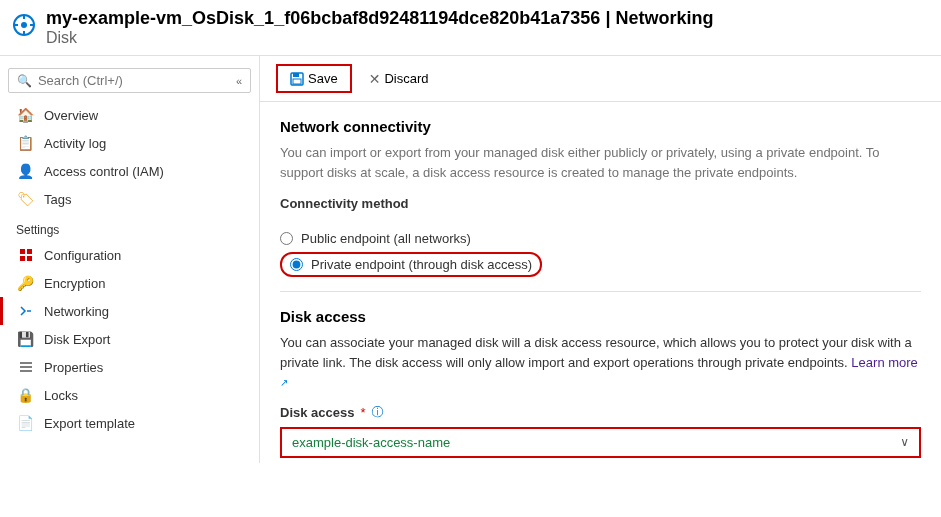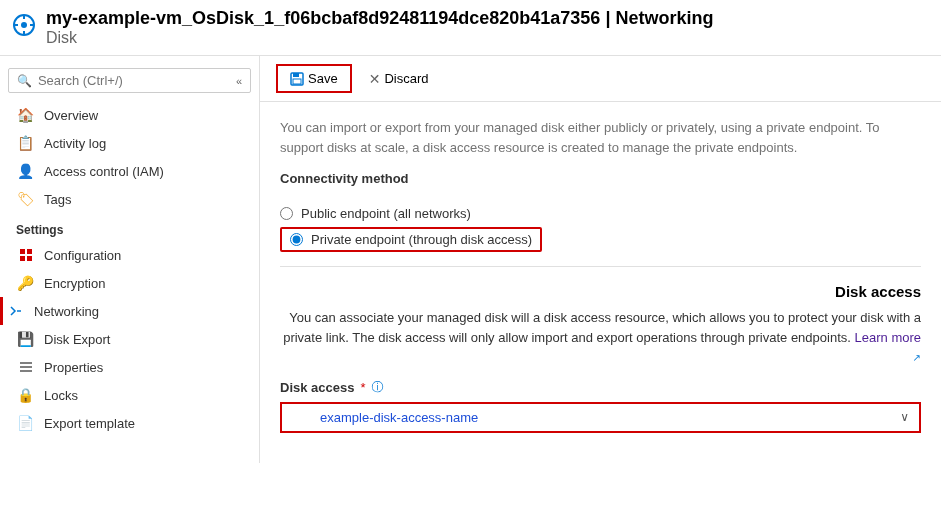--- a/index.html
+++ b/index.html
@@ -16,23 +16,23 @@
     
     .main-layout { display: flex; flex: 1; overflow: hidden; }
 
     
     .sidebar { width: 260px; min-width: 260px; border-right: 1px solid #e0e0e0; overflow-y: auto; padding: 8px 0; background: #fff; }
     .search-box { display: flex; align-items: center; margin: 4px 8px 8px 8px; border: 1px solid #ccc; padding: 4px 8px; border-radius: 2px; background: #fff; }
     .search-box input { border: none; outline: none; font-size: 13px; color: #555; flex: 1; background: transparent; }
     .search-icon { color: #666; font-size: 12px; margin-right: 6px; }
     .chevron-btn { cursor: pointer; color: #666; font-size: 11px; margin-left: 4px; }
 
-    .sidebar-section-label { font-size: 12px; font-weight: 700; color: #333; padding: 10px 16px 4px 16px; }
+    .sidebar-section-label { font-size: 12px; font-weight: 400; color: #333; padding: 10px 16px 4px 16px; }
     .sidebar-item { display: flex; align-items: center; padding: 6px 16px; cursor: pointer; color: #333; font-size: 13px; }
-    .sidebar-item.active { background: #e8f2ff; border-left: 3px solid #0078d4; padding-left: 3px; }
+    .sidebar-item.active { background: #e8f2ff; border-left: 3px solid #0078d4; padding-left: 13px; }
     .sidebar-icon { width: 20px; margin-right: 8px; display: flex; align-items: center; justify-content: center; font-size: 14px; }
 
     
     .content { flex: 1; overflow-y: auto; padding: 0; }
 
     
     .toolbar { display: flex; align-items: center; padding: 8px 16px; border-bottom: 1px solid #e0e0e0; gap: 4px; }
     .btn-save { display: flex; align-items: center; gap: 4px; padding: 5px 12px; border: 2px solid #d00000; background: #fff; cursor: pointer; font-size: 13px; color: #000; }
     .btn-discard { display: flex; align-items: center; gap: 4px; padding: 5px 12px; border: 1px solid transparent; background: #fff; cursor: pointer; font-size: 13px; color: #000; }
 
@@ -43,31 +43,31 @@
 
     .field-label { font-size: 13px; font-weight: 600; color: #333; margin-bottom: 20px; }
 
     
     .radio-group { margin-bottom: 12px; }
     .radio-item { display: flex; align-items: center; margin-bottom: 6px; cursor: pointer; }
     .radio-item input[type="radio"] { margin-right: 8px; accent-color: #0078d4; }
     .radio-item label { font-size: 13px; cursor: pointer; }
 
     
-    .disk-access-section { margin-top: 16px; text-align: right; }
+    .disk-access-section { margin-top: 16px; }
     .disk-access-desc { font-size: 13px; color: #333; line-height: 1.5; margin-bottom: 12px; }
     .link { color: #4c1d95; text-decoration: none; }
     .external-icon { font-size: 10px; color: #0078d4; }
 
     .field-row { display: flex; align-items: center; gap: 6px; margin-bottom: 6px; }
     .required-star { color: #d00000; }
     .info-icon { color: #0078d4; font-size: 12px; cursor: pointer; }
 
     .dropdown-container { border: 2px solid #d00000; display: flex; align-items: center; padding: 6px 10px; background: #fff; cursor: pointer; width: 100%; justify-content: space-between; }
-    .dropdown-value { font-size: 13px; color: #1d4ed8; margin-left: 28px; }
+    .dropdown-value { font-size: 13px; color: #15803d; }
     .dropdown-arrow { font-size: 12px; color: #555; }
 
     hr.section-divider { border: none; border-top: 1px solid #e0e0e0; margin: 14px 0; }
   </style>
 </head>
 <body>
 
 <div class="app-container">
 
   <div class="header">
@@ -176,31 +176,32 @@
         </button>
         <button class="btn-discard">
           <span style="color:#666; font-size:14px">✕</span>
           <span>Discard</span>
         </button>
       </div>
 
       <div class="content-area">
 
         <div>
+          <div class="section-title">Network connectivity</div>
           <div class="section-desc">You can import or export from your managed disk either publicly or privately, using a private endpoint. To support disks at scale, a disk access resource is created to manage the private endpoints.</div>
 
           <div class="field-label">Connectivity method</div>
 
           <div class="radio-group">
             <div class="radio-item">
               <input type="radio" name="connectivity" id="radio-public" style="">
               <label for="radio-public">Public endpoint (all networks)</label>
             </div>
             <div class="radio-item">
-              <div style="border: 2px solid #d00000; padding: 3px 8px; display: inline-flex; align-items: center; border-radius: 2px;">
+              <div style="border: 2px solid #d00000; padding: 3px 8px; display: inline-flex; align-items: center; border-radius: 12px;">
                 <input type="radio" name="connectivity" id="radio-private" checked="" style="margin-right: 8px; accent-color: rgb(0, 120, 212);">
                 <label for="radio-private">Private endpoint (through disk access)</label>
               </div>
             </div>
           </div>
         </div>
 
         <hr class="section-divider">
 
         <div class="disk-access-section">

